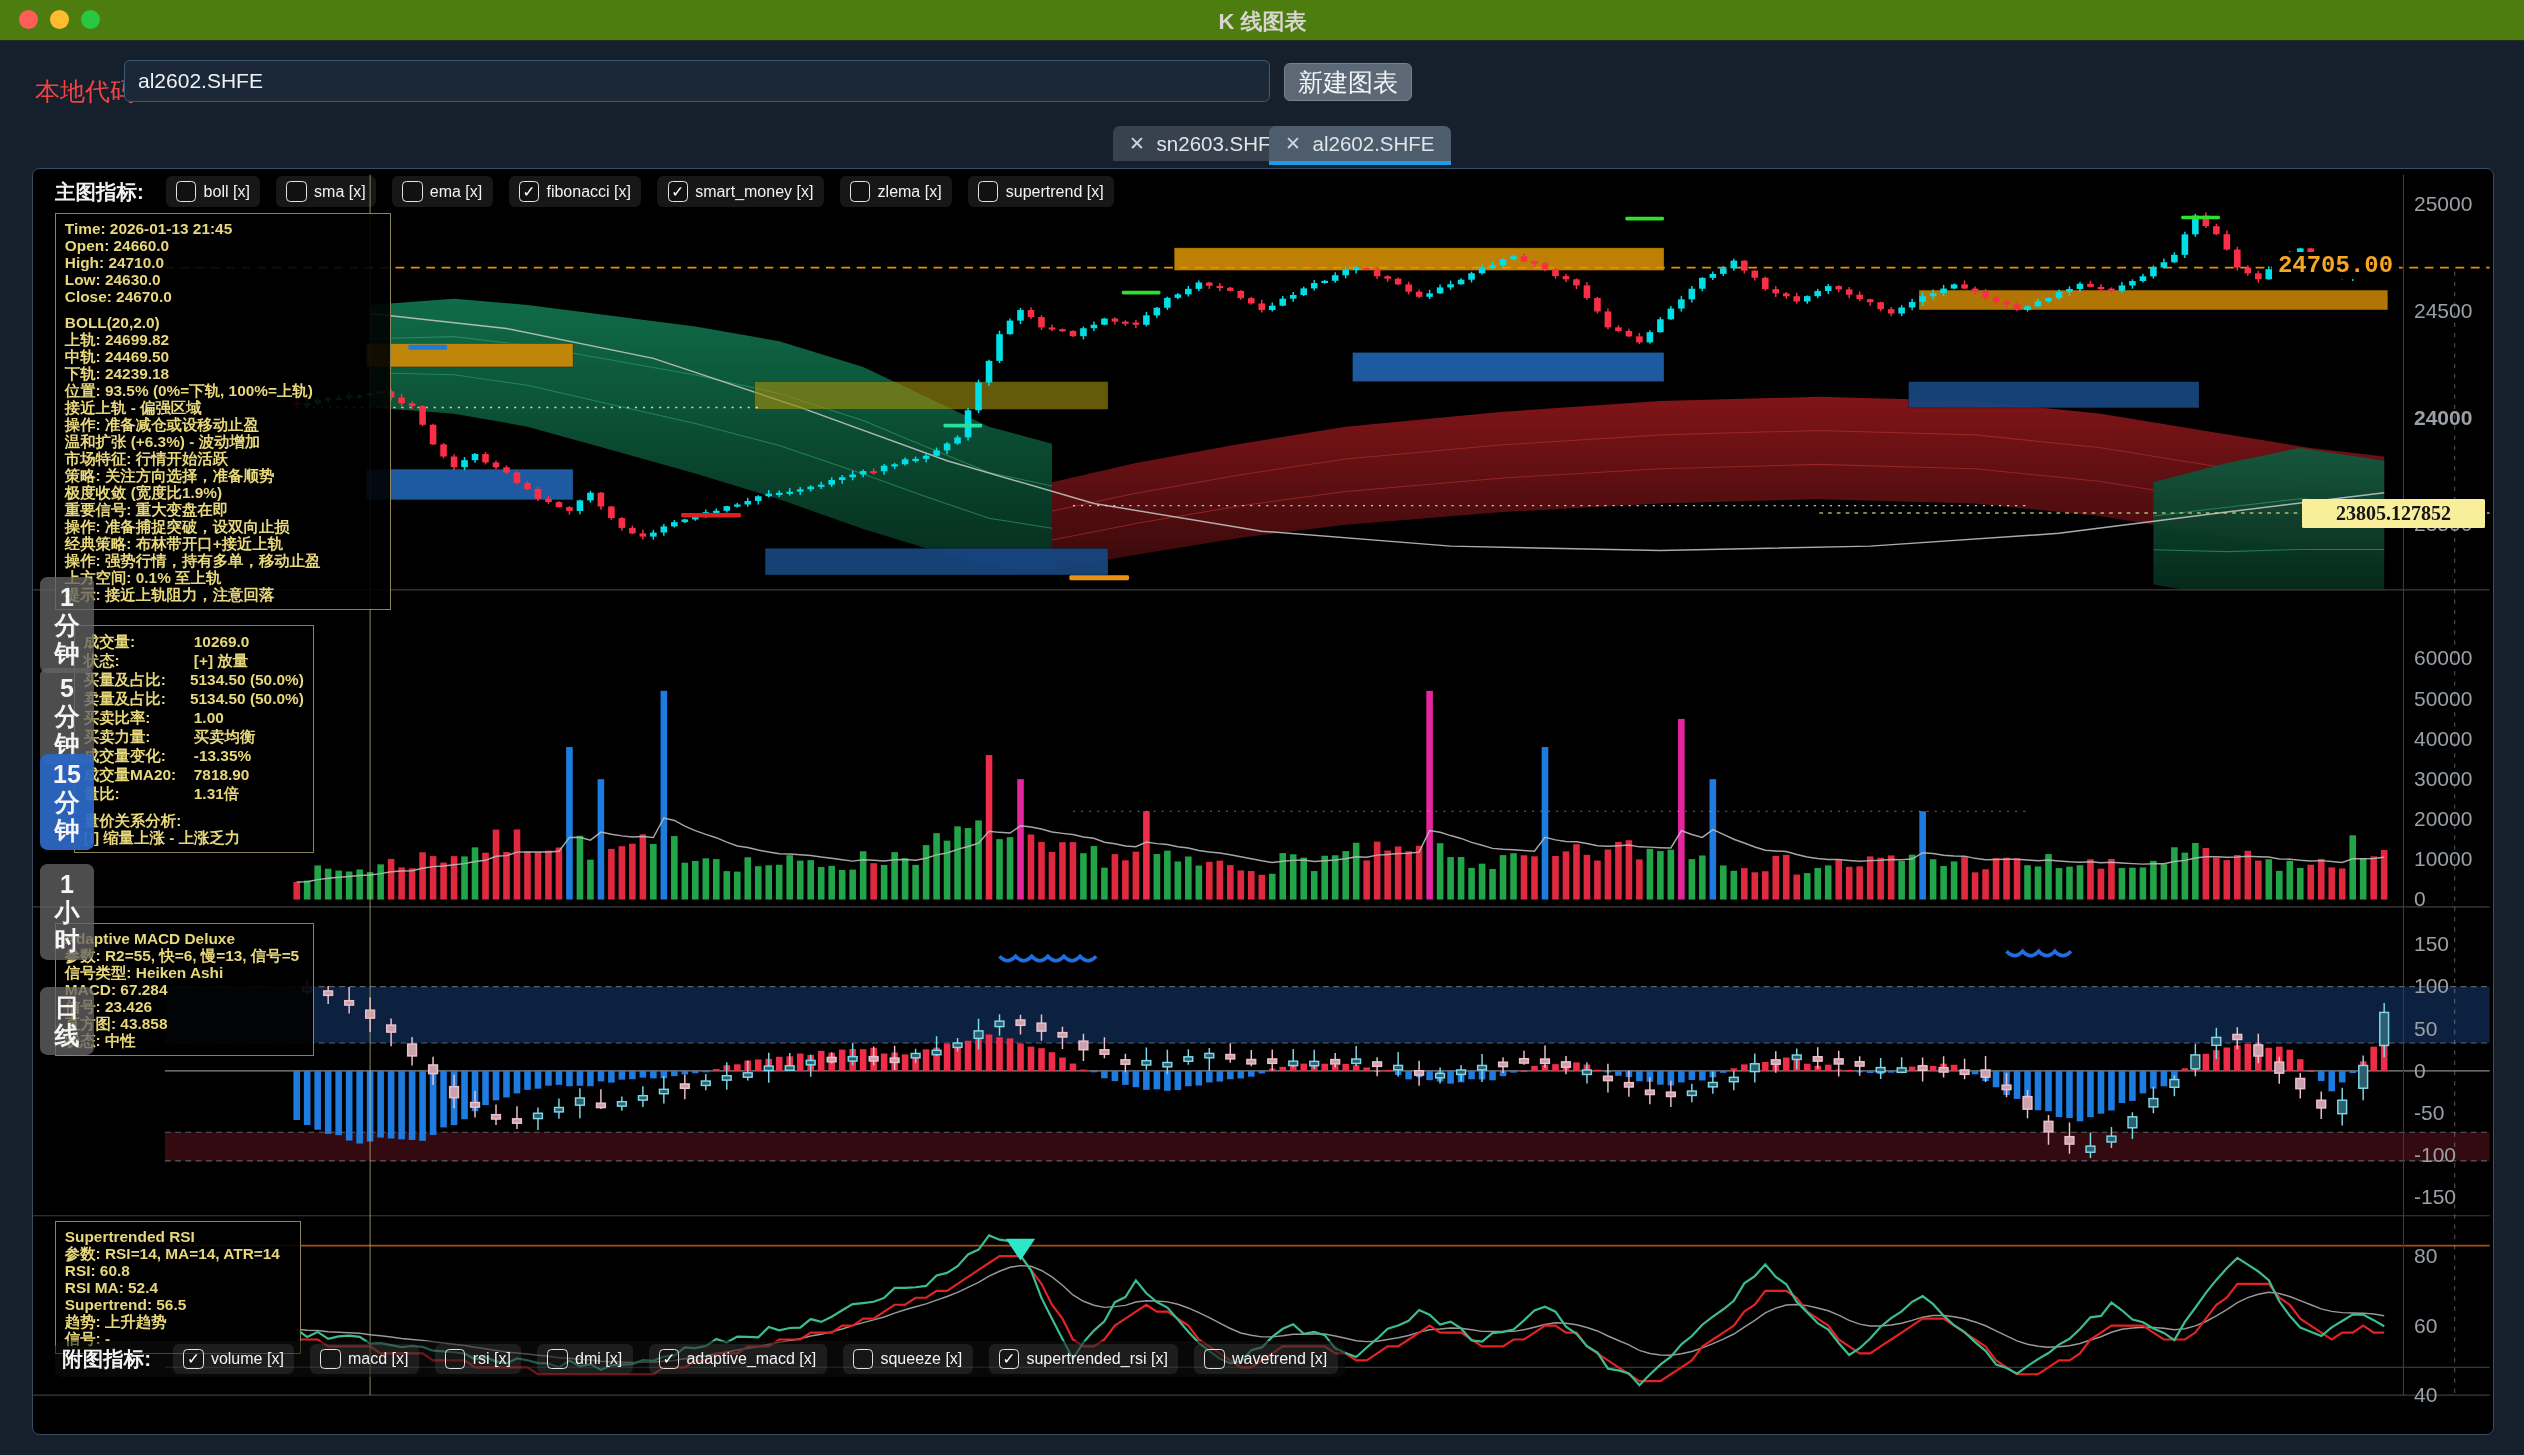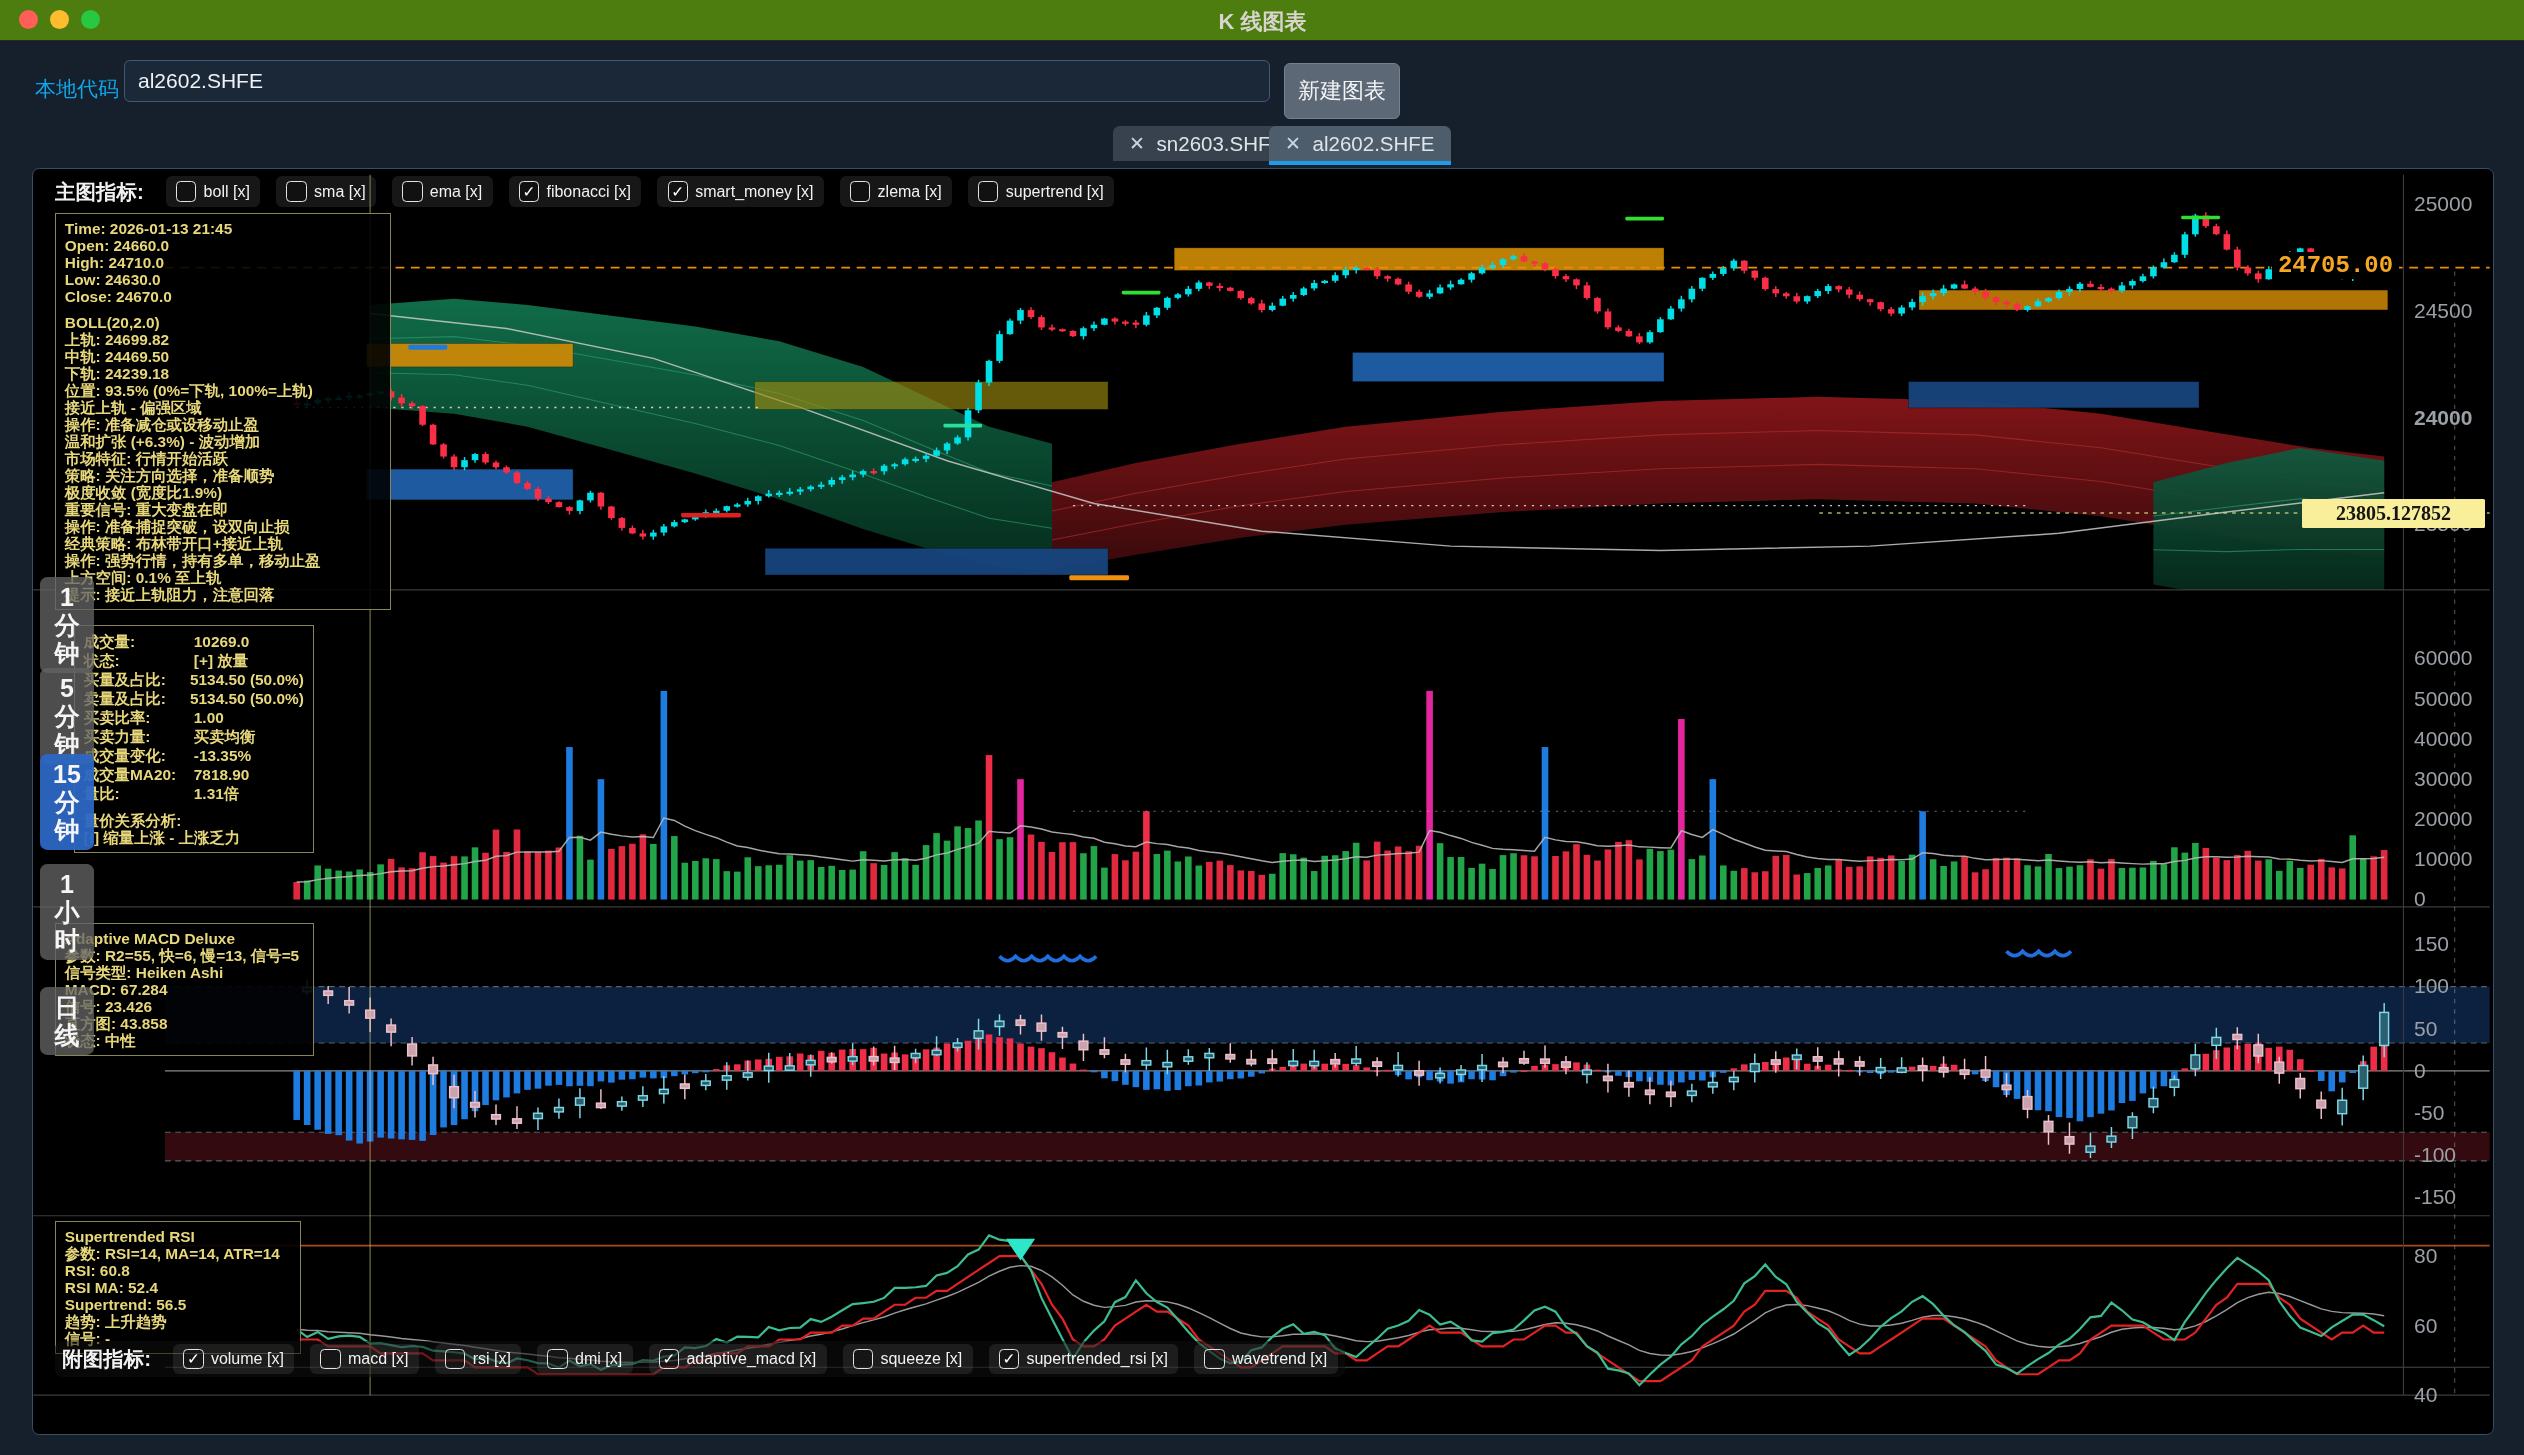--- a/index.html
+++ b/index.html
@@ -4,25 +4,25 @@
 <style>
   html,body{margin:0;padding:0;background:#10161f;}
   #app{position:relative;width:2525px;height:1456px;background:#16202d;overflow:hidden;
        font-family:"Liberation Sans",sans-serif;-webkit-font-smoothing:antialiased;}
   
   .titlebar{position:absolute;left:0;top:0;width:2525px;height:40px;background:#4d7c0f;border-bottom:0.7px solid #2a2823;}
   .tl{position:absolute;top:10.3px;width:19px;height:19px;border-radius:50%;}
   .tl.r{left:19px;background:#ff5f57}.tl.y{left:50px;background:#febc2e}.tl.g{left:81px;background:#28c840}
   .wtitle{position:absolute;left:0;right:0;top:7.3px;text-align:center;color:#d8d5cf;font-size:22px;font-weight:bold;}
   
-  .code-label{position:absolute;left:35px;top:75px;color:#0ea5e9;font-size:21px;}
+  .code-label{position:absolute;left:35px;top:75px;color:#ef4444;font-size:25px;}
   .code-input{position:absolute;left:124px;top:60px;width:1146px;height:42px;background:#1b2838;border:1.5px solid #3c5a78;
     border-radius:5.9px;color:#eef2f6;font-size:21px;padding:0 13px;font-family:"Liberation Sans",sans-serif;box-sizing:border-box;}
-  .new-chart-btn{position:absolute;left:1284px;top:63px;height:56px;padding:0 13px;background:#5c6875;border:0.7px solid #75818e;
-    border-radius:5.9px;color:#f2f4f6;font-size:22px;font-family:"Liberation Sans",sans-serif;}
+  .new-chart-btn{position:absolute;left:1284px;top:63px;height:38px;padding:0 13px;background:#5c6875;border:0.7px solid #75818e;
+    border-radius:5.9px;color:#f2f4f6;font-size:25px;font-family:"Liberation Sans",sans-serif;}
   
   .tabs{position:absolute;left:0;top:126px;width:2525px;height:42px;}
   .tab{position:absolute;top:0;height:35px;border-radius:6.6px 6.6px 0 0;display:flex;align-items:center;gap:11.7px;
        padding:0 16px;font-size:20.5px;color:#dfe4e9;cursor:default;}
   .tab .x{font-size:19px;color:#cfd4da;}
   .tab.active::after{content:"";position:absolute;left:0;right:0;bottom:-4.4px;height:4.4px;background:#1e9be9;}
   
   .frame{position:absolute;left:32px;top:168px;width:2460px;height:1265px;background:#000;border:1.5px solid #3a4e63;
          border-radius:7.3px;overflow:hidden;}
   .frame svg{position:absolute;left:0;top:0;}

